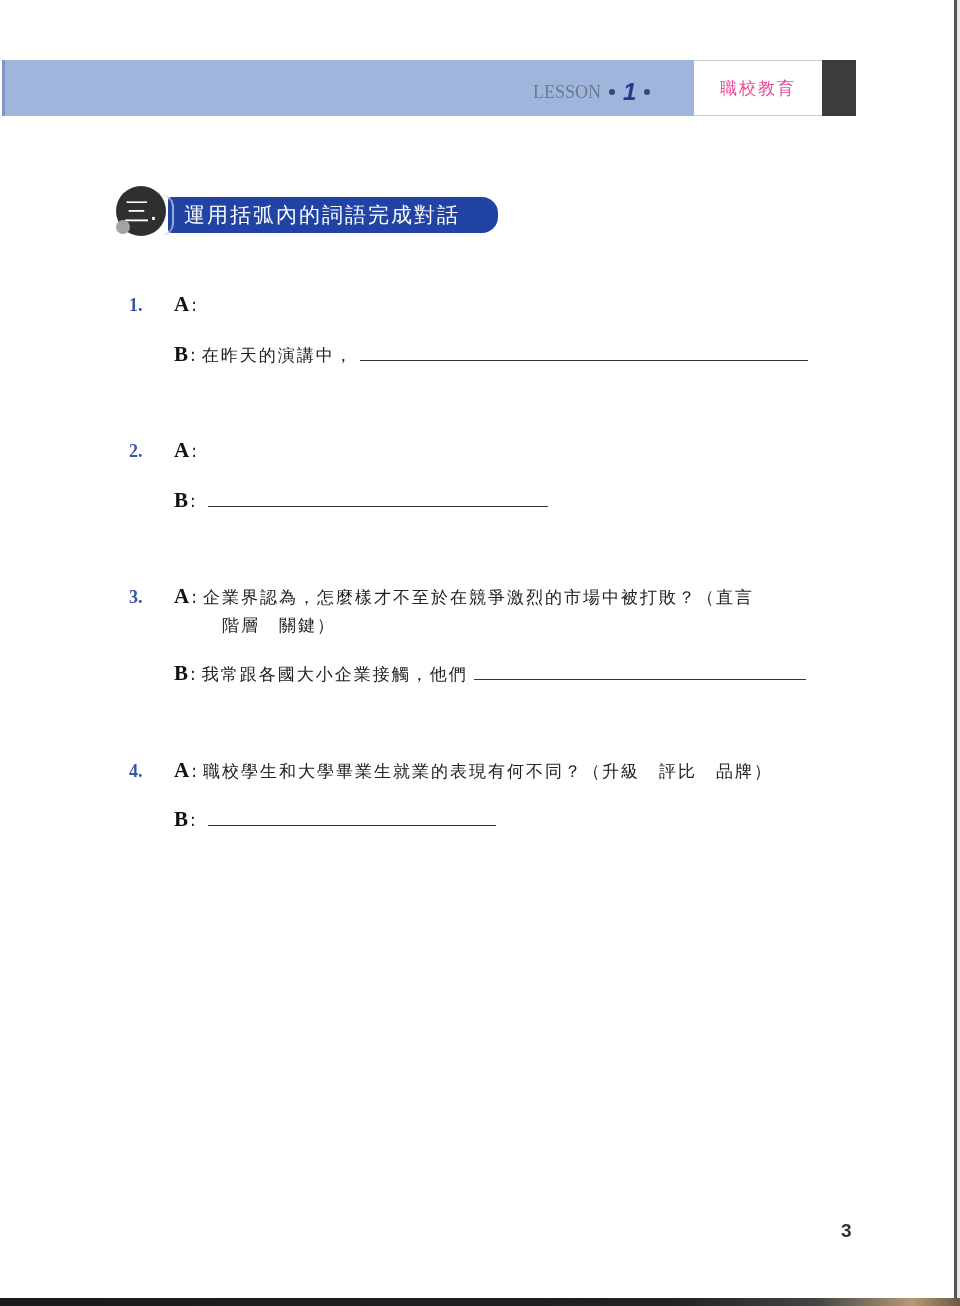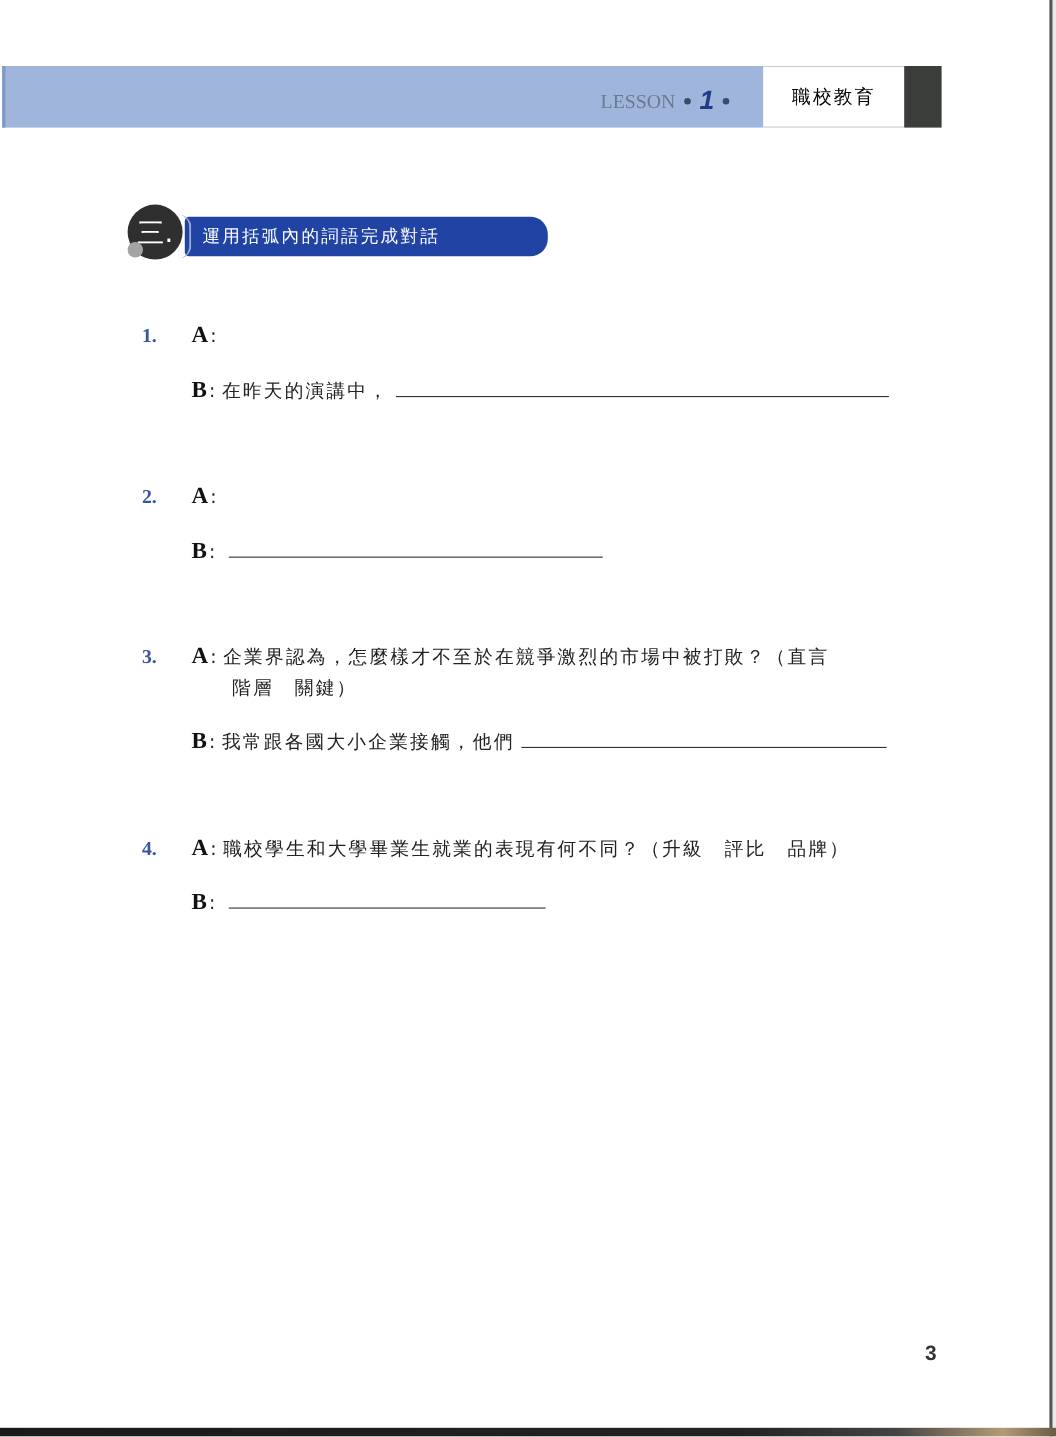--- a/index.html
+++ b/index.html
@@ -7,50 +7,50 @@
     body { position: relative; font-family: "DejaVu Serif", serif; color: #1e1e1e; }
 
     .page-edge-right { position: absolute; left: 954px; top: 0; width: 3px; height: 1306px; background: #555; }
     .page-edge-right2 { position: absolute; left: 957px; top: 0; width: 3px; height: 1306px; background: #e8e8e8; }
     .page-bottom { position: absolute; left: 0; top: 1298px; width: 960px; height: 8px;
       background: linear-gradient(to right, #1a1a1a 0%, #222 70%, #444 85%, #b59a77 95%, #6b5a45 100%); }
 
     .header-band { position: absolute; left: 2px; top: 60px; width: 692px; height: 56px;
       background: #9fb5dc; border-left: 3px solid #7f98c6; }
     .lesson-label { position: absolute; left: 533px; top: 78px; font-family: "Liberation Serif", serif;
-      font-size: 18px; color: #6c7a91; letter-spacing: 0px; display: flex; align-items: center; gap: 8px; margin-left: 13px; }
+      font-size: 18px; color: #6c7a91; letter-spacing: 0px; display: flex; align-items: center; gap: 8px; }
     .lesson-dot { width: 6px; height: 6px; border-radius: 50%; background: #3a4a6a; display: inline-block; }
     .lesson-num { font-family: "Liberation Sans", sans-serif; font-style: italic; font-weight: bold;
       font-size: 24px; color: #1f3b8a; }
     .title-box { position: absolute; left: 694px; top: 60px; width: 128px; height: 56px; background: #ffffff;
       border-top: 1px solid #ccc; border-bottom: 1px solid #ccc;
       display: flex; align-items: center; justify-content: center;
-      font-family: "DejaVu Sans", sans-serif; font-size: 17px; color: #000000; letter-spacing: 2px; }
+      font-family: "DejaVu Sans", sans-serif; font-size: 17px; color: #ec4899; letter-spacing: 2px; }
     .dark-tab { position: absolute; left: 822px; top: 60px; width: 34px; height: 56px; background: #3a3d3a; }
 
     .section-badge { position: absolute; left: 116px; top: 186px; width: 50px; height: 50px; border-radius: 50%;
       background: #2e2f2e; color: #fff; font-family: "DejaVu Sans", sans-serif; font-size: 25px;
       display: flex; align-items: center; justify-content: center; z-index: 2; }
     .section-badge-dot { position: absolute; left: 116px; top: 220px; width: 14px; height: 14px; border-radius: 50%;
       background: #a4a4a4; z-index: 3; }
     .section-title { position: absolute; left: 168px; top: 197px; width: 330px; height: 36px;
       background: #2143a4; border-radius: 4px 16px 16px 4px; color: #fff;
-      font-family: "DejaVu Sans", sans-serif; font-size: 16px; letter-spacing: 2px;
+      font-family: "DejaVu Sans", sans-serif; font-size: 21px; letter-spacing: 2px;
       display: flex; align-items: center; padding-left: 16px; }
     .section-title::before { content: ""; position: absolute; left: -6px; top: -2px; width: 10px; height: 40px;
       border-radius: 0 12px 12px 0; border-right: 2px solid #9aa9cf; }
 
     .q { position: absolute; left: 0; width: 960px; }
     .q-num { position: absolute; left: 129px; font-family: "Liberation Serif", serif; font-weight: bold;
       font-size: 18px; color: #3556a0; }
     .line { position: absolute; left: 174px; font-family: "DejaVu Sans", sans-serif; font-size: 17px;
       color: #222; letter-spacing: 2px; white-space: nowrap; display: flex; align-items: baseline; }
     .spk { font-family: "Liberation Serif", serif; font-weight: bold; font-size: 21px; color: #111; letter-spacing: 0; margin-right: 2px; }
     .colon { margin-right: 4px; }
-    .cont { position: absolute; left: 211px; font-family: "DejaVu Sans", sans-serif; font-size: 17px; color: #222; letter-spacing: 2px; white-space: nowrap; }
+    .cont { position: absolute; left: 222px; font-family: "DejaVu Sans", sans-serif; font-size: 17px; color: #222; letter-spacing: 2px; white-space: nowrap; }
     .blank { display: inline-block; border-bottom: 1.5px solid #333; height: 1px; margin-left: 6px; }
 
     .page-number { position: absolute; left: 841px; top: 1220px; font-family: "Liberation Sans", sans-serif;
       font-size: 19px; font-weight: bold; color: #333; }
   </style>
 </head>
 <body>
 
 <div class="page-edge-right"></div>
 <div class="page-edge-right2"></div>

